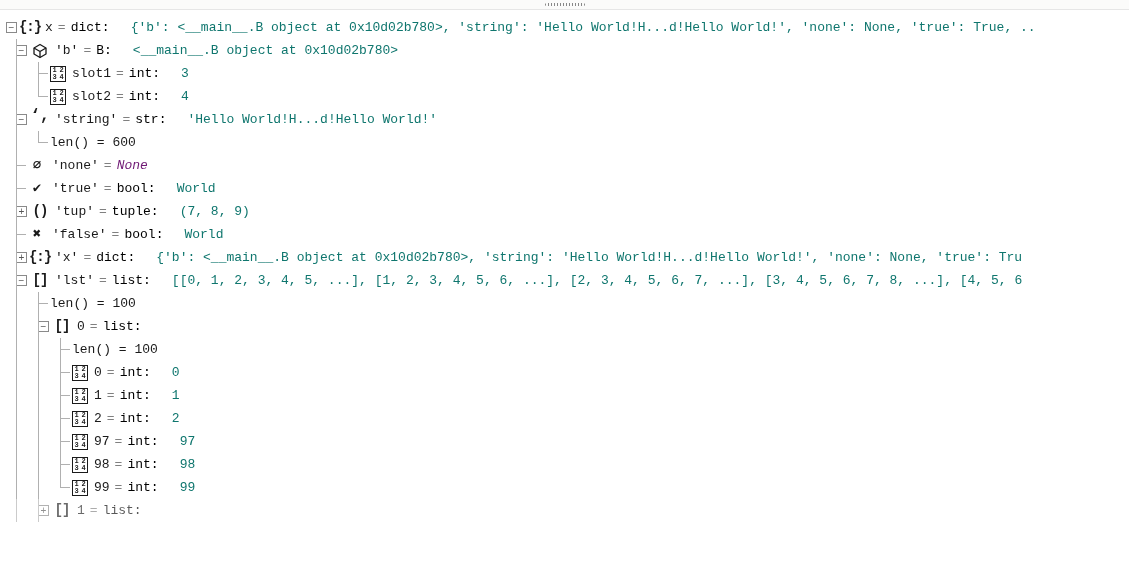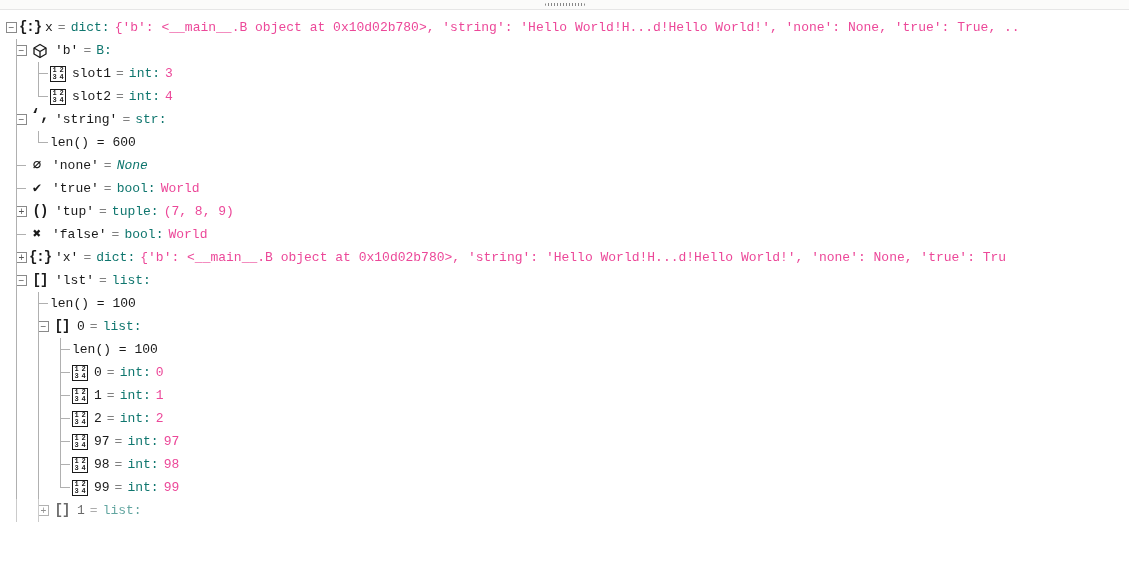--- a/index.html
+++ b/index.html
@@ -130,23 +130,23 @@
   .ico-int span { display:flex; align-items:center; justify-content:center; }
   .ico-list { font-weight: 900; letter-spacing: -1px; }
   .ico-tuple { font-weight: 900; letter-spacing: -1px; }
   .ico-none { font-weight: 900; }
   .ico-true { font-weight: 900; }
   .ico-false { font-weight: 900; }
   .ico-str { font-weight: 900; font-size: 16px; position: relative; top:-3px;}
   .ico-obj svg { width: 16px; height: 16px; }
   .name { color: #1a1a1a; }
   .eq { color: #808080; margin: 0 5px; }
-  .type { color: #0f766e; }
-  .val { color: #ec4899; }
-  .italic { font-style: italic; color: #0f766e; }
+  .type { color: #000000; }
+  .val { color: #0f766e; margin-left: 16px; }
+  .italic { font-style: italic; color: #701a75; }
   .leadcell { display:inline-flex; align-items:center; height:23px; flex-shrink:0;}
 </style>
 </head>
 <body>
 
 <div class="handle"></div>
 
 <div class="pane">
 
   <div class="row">
@@ -172,20 +172,21 @@
               <path d="M8 1.5 14 5v6l-6 3.5L2 11V5z"></path>
               <path d="M2 5l6 3.5L14 5M8 8.5V14.5"></path>
             </g>
           </svg>
       </span>
     </span>
     <span class="name">'b'</span>
     <span class="eq">=</span>
     <span class="type">B:</span>
     <span style="width:5px"></span>
+    <span class="val">&lt;__main__.B object at 0x10d02b780&gt;</span>
   </div>
 
   <div class="row">
     <span class="indent vline"></span>
     <span class="indent tee"></span>
     <span class="ico ico-int">
         <span>1</span>
         <span>2</span>
         <span>3</span>
         <span>4</span>
@@ -216,20 +217,21 @@
   <div class="row">
     <span class="indent vline"></span>
     <span class="leadcell" style="margin-left:-12px">
       <span class="disc minus"></span>
       <span class="ico ico-str">‘,</span>
     </span>
     <span class="name">'string'</span>
     <span class="eq">=</span>
     <span class="type">str:</span>
     <span style="width:5px"></span>
+    <span class="val">'Hello World!H...d!Hello World!'</span>
   </div>
   <div class="row">
     <span class="indent vline"></span>
     <span class="indent ell"></span>
     <span class="name">len() = 600</span>
   </div>
 
   <div class="row">
     <span class="indent tee"></span>
     <span class="ico ico-none">∅</span>
@@ -287,20 +289,21 @@
   <div class="row">
     <span class="indent vline"></span>
     <span class="leadcell" style="margin-left:-12px">
       <span class="disc minus"></span>
       <span class="ico ico-list">[]</span>
     </span>
     <span class="name">'lst'</span>
     <span class="eq">=</span>
     <span class="type">list:</span>
     <span style="width:5px"></span>
+    <span class="val">[[0, 1, 2, 3, 4, 5, ...], [1, 2, 3, 4, 5, 6, ...], [2, 3, 4, 5, 6, 7, ...], [3, 4, 5, 6, 7, 8, ...], [4, 5, 6</span>
   </div>
   <div class="row">
     <span class="indent vline"></span>
     <span class="indent tee"></span>
     <span class="name">len() = 100</span>
   </div>
 
   <div class="row">
     <span class="indent vline"></span>
     <span class="indent vline"></span>

